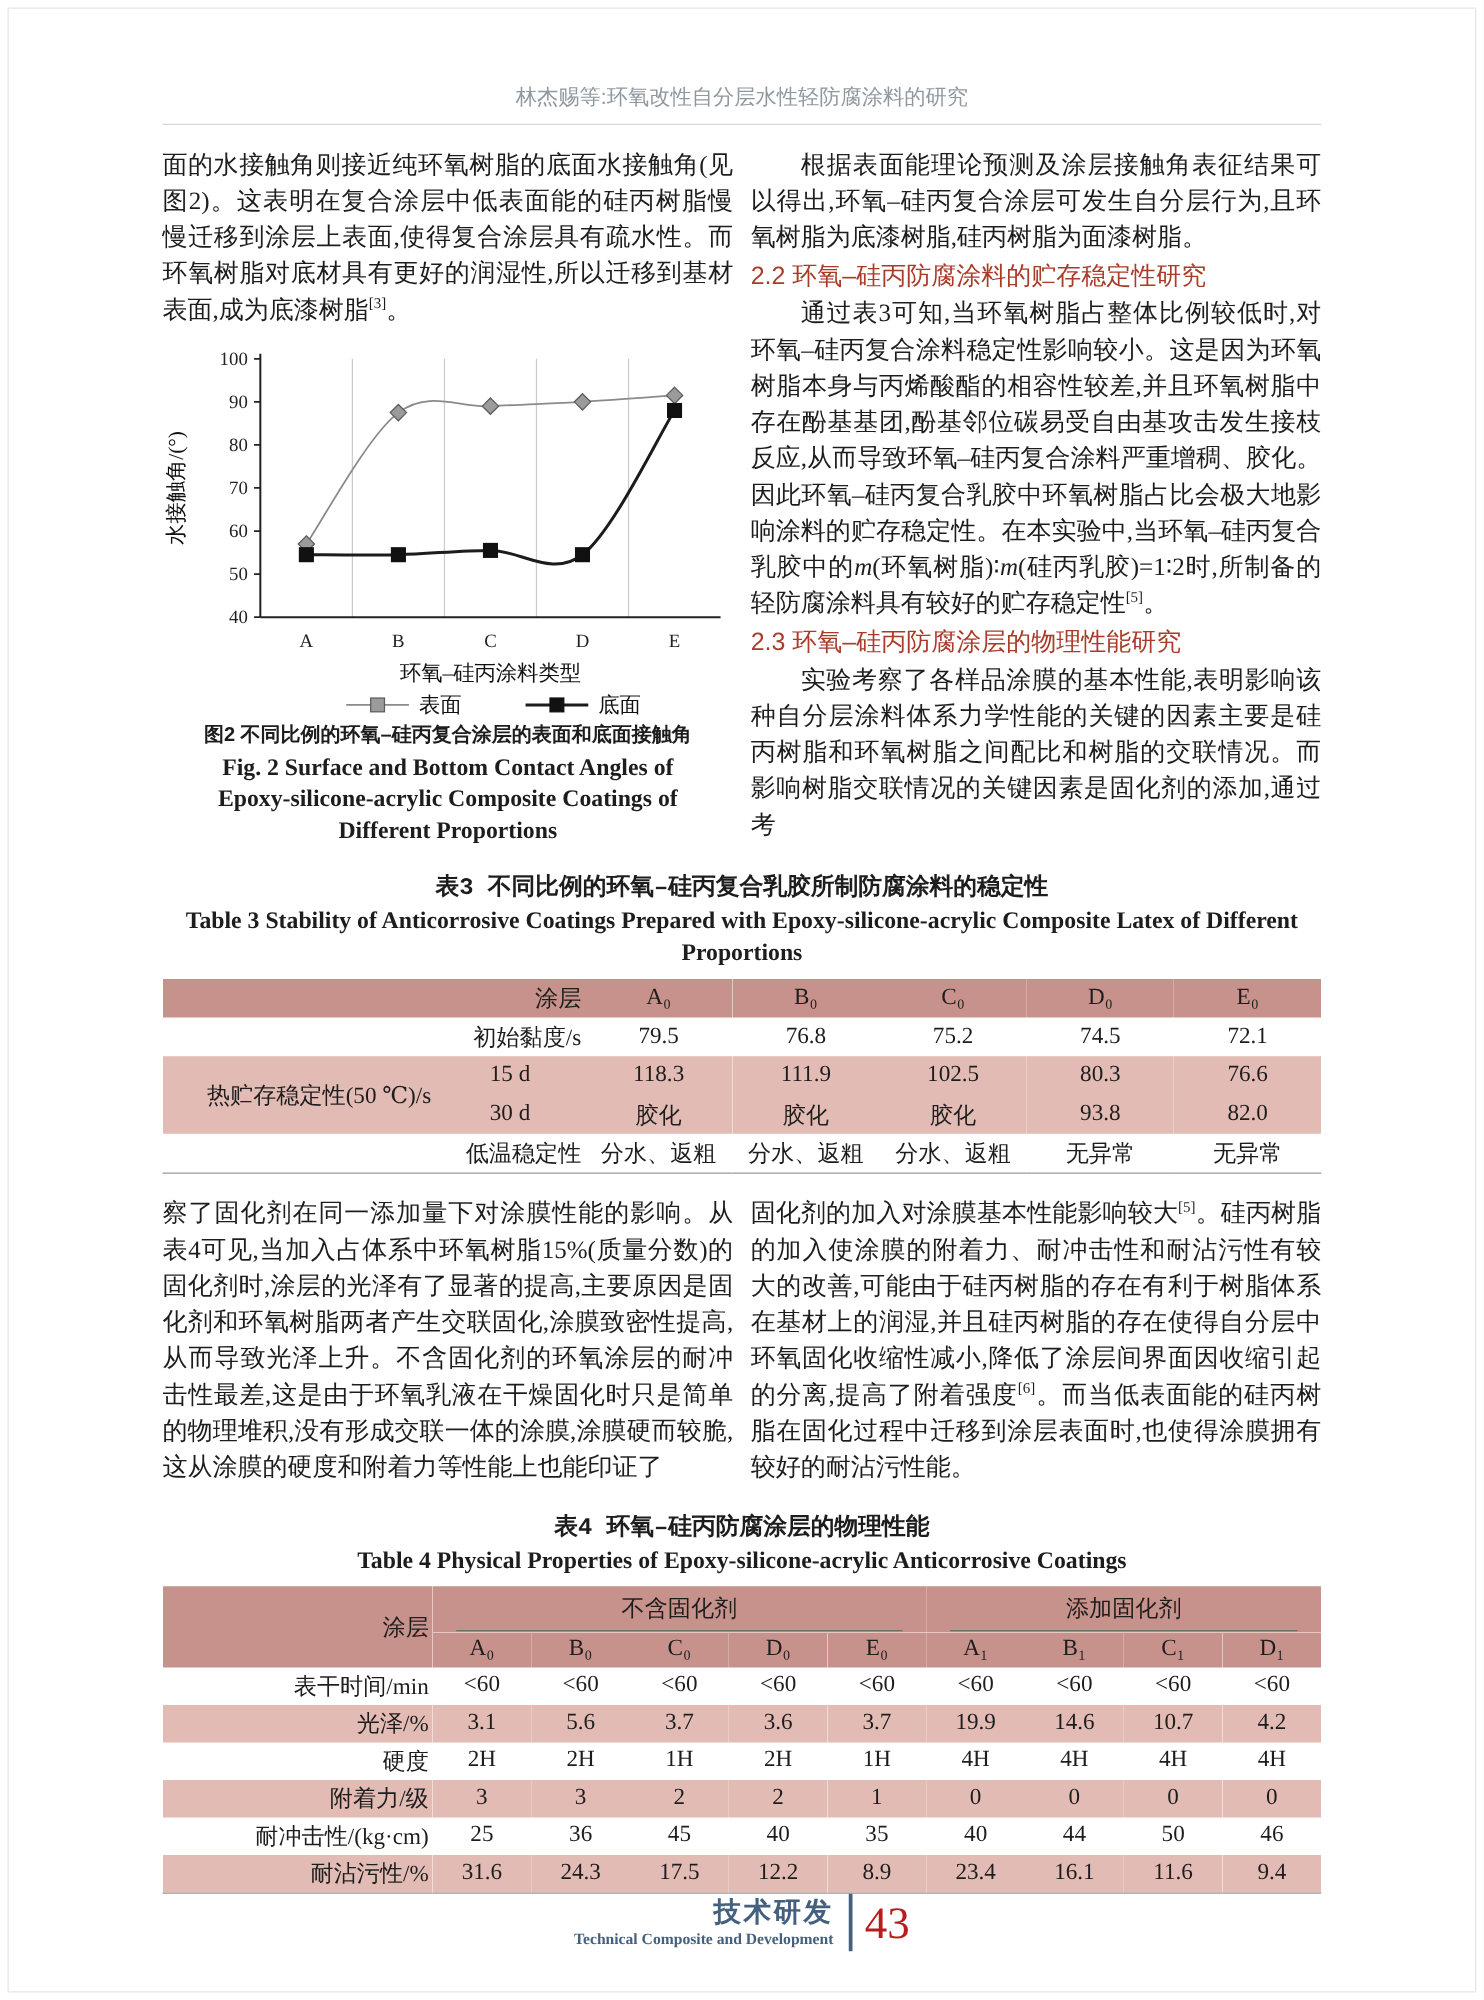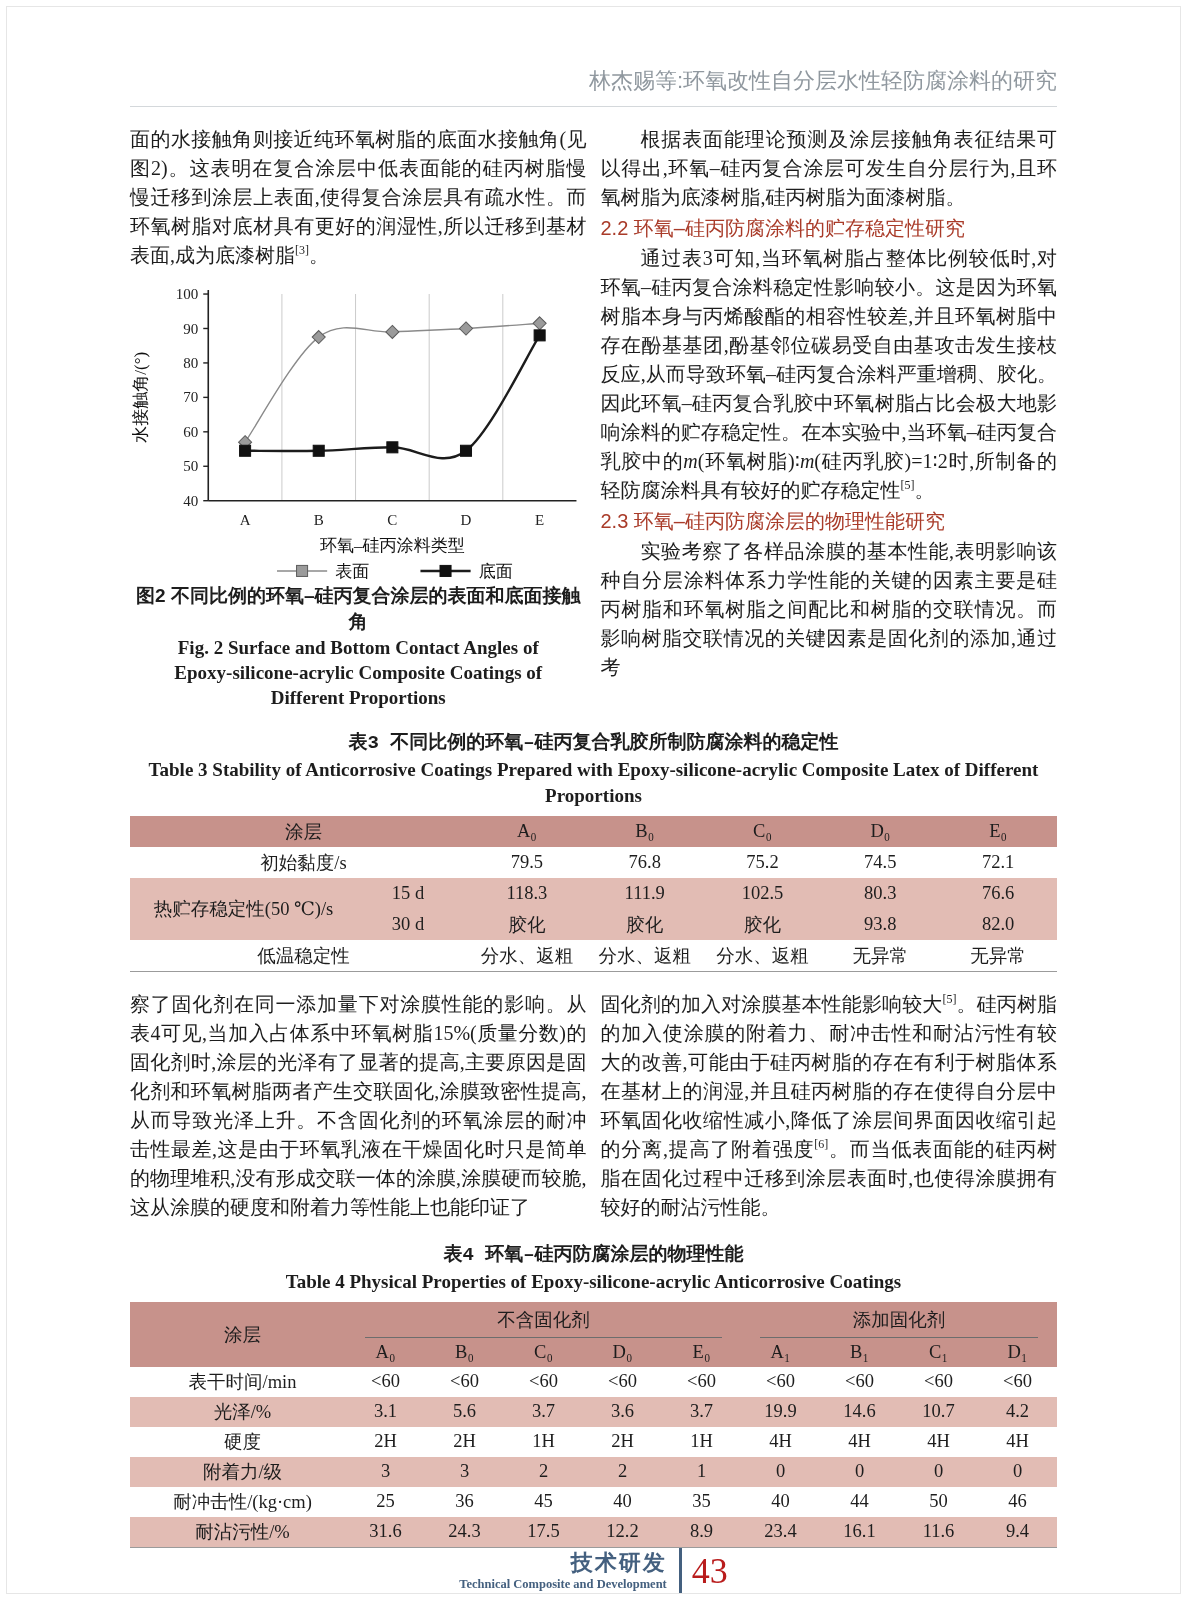--- a/index.html
+++ b/index.html
@@ -1,48 +1,48 @@
 <!DOCTYPE html>
 <html><head>
 <meta charset="utf-8">
 <style>
   html,body{margin:0;padding:0;background:#f2f2f2;}
   .page{position:relative;width:1187px;height:1600px;margin:0 auto;background:#ffffff;
         box-sizing:border-box;padding:0 130px;display:flex;flex-direction:column;overflow:hidden;
         font-family:"Liberation Serif","DejaVu Serif",serif;color:#1d1d1d;}
   .frame{position:absolute;inset:6px;border:1px solid #e6e6e6;pointer-events:none;}
 
-  .page-header{margin-top:66px;text-align:right;font-size:22px;color:#90989f;
+  .page-header{margin-top:66px;text-align:center;font-size:17px;color:#90989f;
                font-family:"Liberation Sans","DejaVu Sans",sans-serif;
                padding-bottom:10px;border-bottom:1px solid #d4d8db;}
 
   .columns{display:flex;gap:14px;margin-top:18px;}
   .col{flex:1;min-width:0;}
   p.body{font-size:20px;line-height:29px;text-align:justify;margin:0;}
   p.indent{text-indent:2em;}
   sup{font-size:12px;line-height:0;}
   .sec-h{font-size:20px;line-height:30px;font-weight:normal;color:#a93b29;margin:1px 0;
          font-family:"Liberation Sans","DejaVu Sans",sans-serif;}
 
   figure{margin:12px 0 0;}
   #chart svg{display:block;width:100%;height:auto;}
   .ctick{font:15px "Liberation Serif",serif;fill:#222;}
   .caxis{font:17px "Liberation Serif",serif;fill:#111;}
   figcaption{text-align:center;margin-top:2px;}
-  .cap-cn{font-size:19px;font-weight:bold;font-family:"Liberation Sans","DejaVu Sans",sans-serif;line-height:26px;}
+  .cap-cn{font-size:16px;font-weight:bold;font-family:"Liberation Sans","DejaVu Sans",sans-serif;line-height:26px;}
   .cap-en{font-size:19px;font-weight:bold;line-height:25px;}
 
   .tblblock{margin-top:20px;}
   .tcap-cn{text-align:center;font-weight:bold;font-size:19px;line-height:26px;
            font-family:Liberation Mono, monospace;}
   .tcap-en{text-align:center;font-weight:bold;font-size:19px;line-height:26px;max-width:900px;margin:1px auto 0;}
 
   table{border-collapse:collapse;width:100%;margin-top:7px;font-size:18.5px;table-layout:fixed;}
   td{text-align:center;height:29px;padding:1px 3px;overflow:hidden;}
-  td.lbl{text-align:center;padding-left:12px;}
+  td.lbl{text-align:right;padding-left:12px;}
   tr.hd td{background:#c7928b;}
   tr.pk td{background:#e2bcb4;}
   tr.tline td{border-bottom:1.5px solid #9b9b9b;}
   .grp-u{display:block;margin:0 16px;padding:4px 0 5px;border-bottom:1px solid #6d6d6d;}
   .t4 td{height:28px;font-size:18.5px;}
   .t4 tr.sub td{height:26px;}
 
   footer{margin-top:auto;margin-bottom:50px;display:flex;justify-content:center;align-items:center;}
   .f-text{text-align:right;color:#44607f;}
   .f-cn{font-size:22px;font-weight:bold;letter-spacing:2px;

